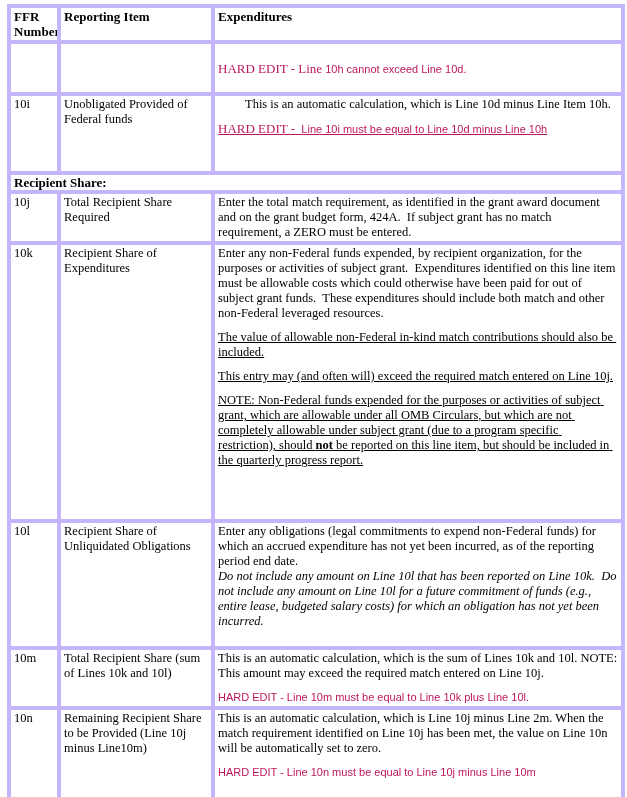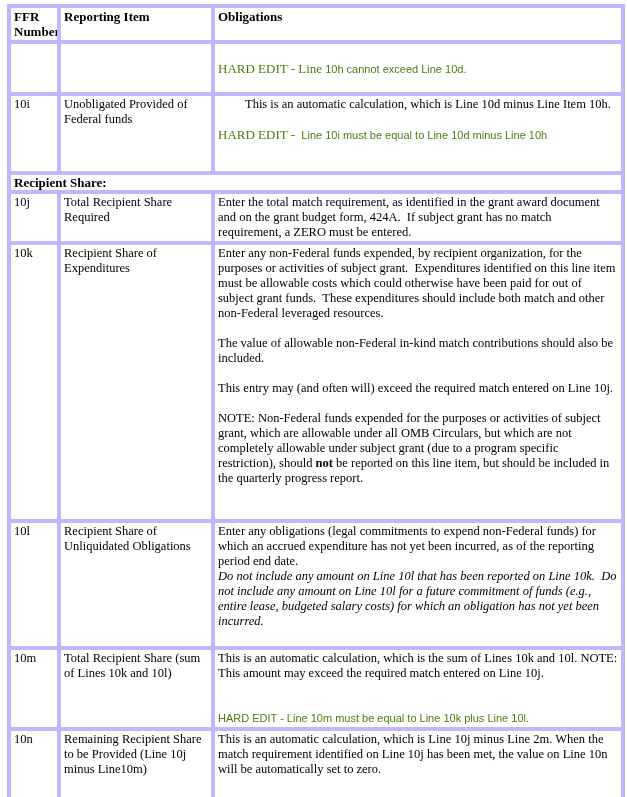--- a/index.html
+++ b/index.html
@@ -24,28 +24,28 @@
     border: 4px solid #c4b5fd;
     vertical-align: top;
     padding: 1px 3px 1px 3px;
     font-size: 12.5px;
     line-height: 15px;
     text-align: left;
     overflow: hidden;
   }
   th { font-weight: bold; font-size: 13px; }
   .para { margin: 0; white-space: pre-wrap; }
-  .gap15 { margin-top: 15px; }
+  .gap15 { margin-top: 9px; text-decoration: underline; }
   .gap18 { }
-  .gap13 { margin-top: 30px; }
+  .gap13 { margin-top: 9px; }
   .gap16 { margin-top: 16px; }
   .indent { margin-left: 22px; text-indent: 5px; }
   .italic { font-style: italic; }
   .bold { font-weight: bold; }
-  .hard-edit { color: #4d7c0f; }
+  .hard-edit { color: #be185d; }
   .he-serif {
     font-family: "Liberation Serif", "DejaVu Serif", serif;
     font-size: 13px;
   }
   .he-sans {
     font-family: "Liberation Sans", "DejaVu Sans", sans-serif;
     font-size: 11px;
   }
   .band-cell {
     font-weight: bold;
@@ -60,21 +60,21 @@
   <colgroup>
       <col class="c1">
       <col class="c2">
       <col class="c3">
     </colgroup>
 
   <tbody>
       <tr style="height:33px">
     <th>FFR Number</th>
     <th>Reporting Item</th>
-    <th>Obligations</th>
+    <th>Expenditures</th>
   </tr>
 
   <tr style="height:52px">
     <td></td>
     <td></td>
     <td>
       <p class="para hard-edit gap16"><span class="he-serif">HARD EDIT - Line</span><span class="he-sans"> 10h cannot exceed Line 10d.</span></p>
     </td>
   </tr>
 

